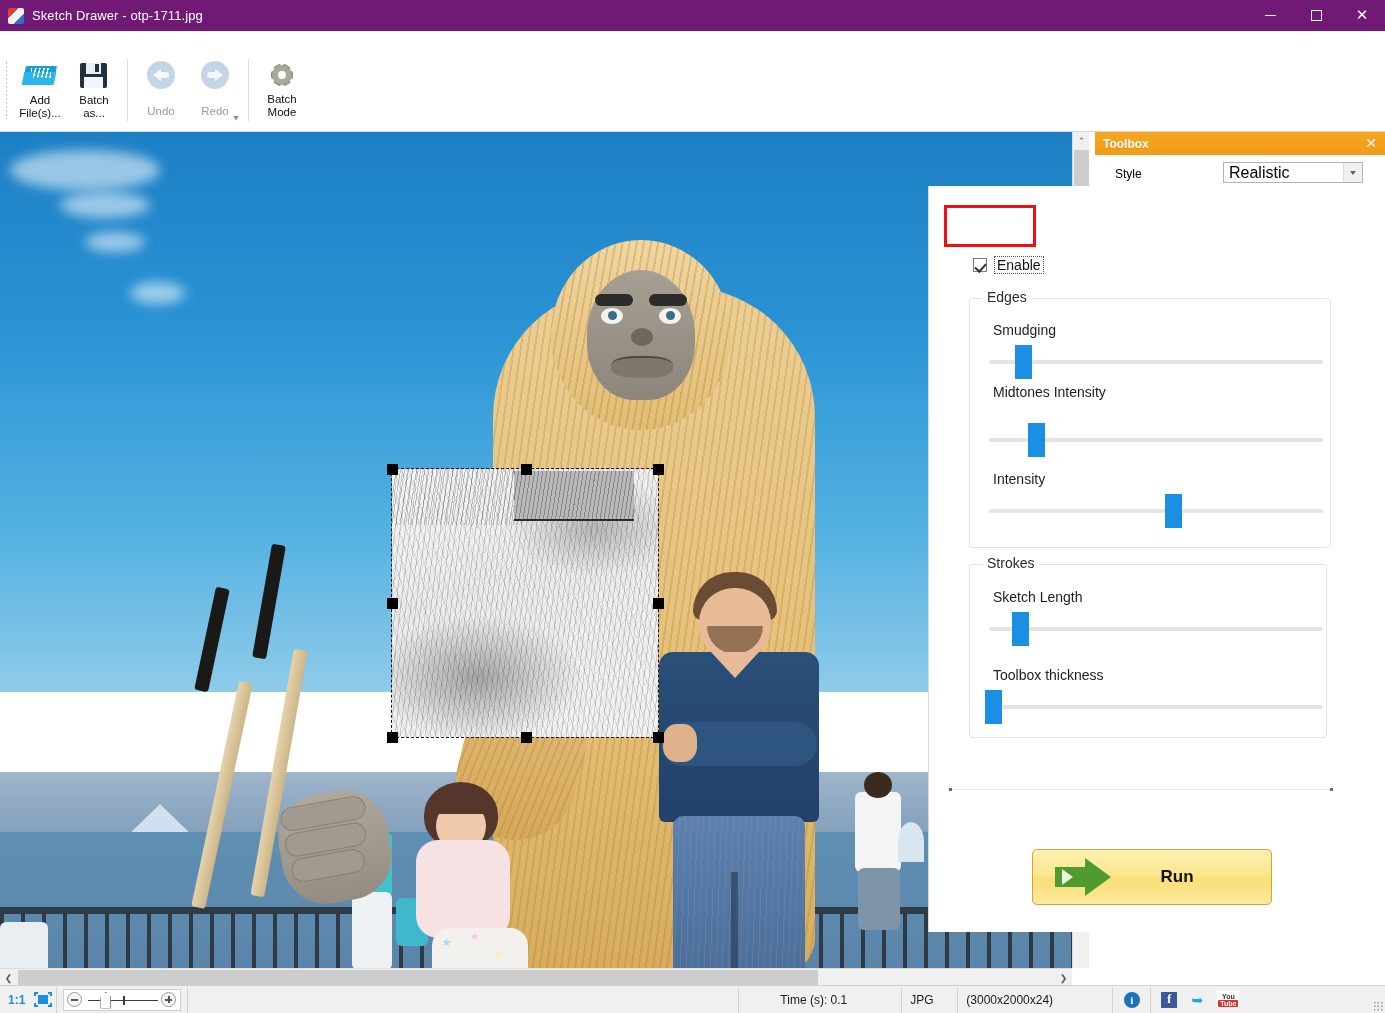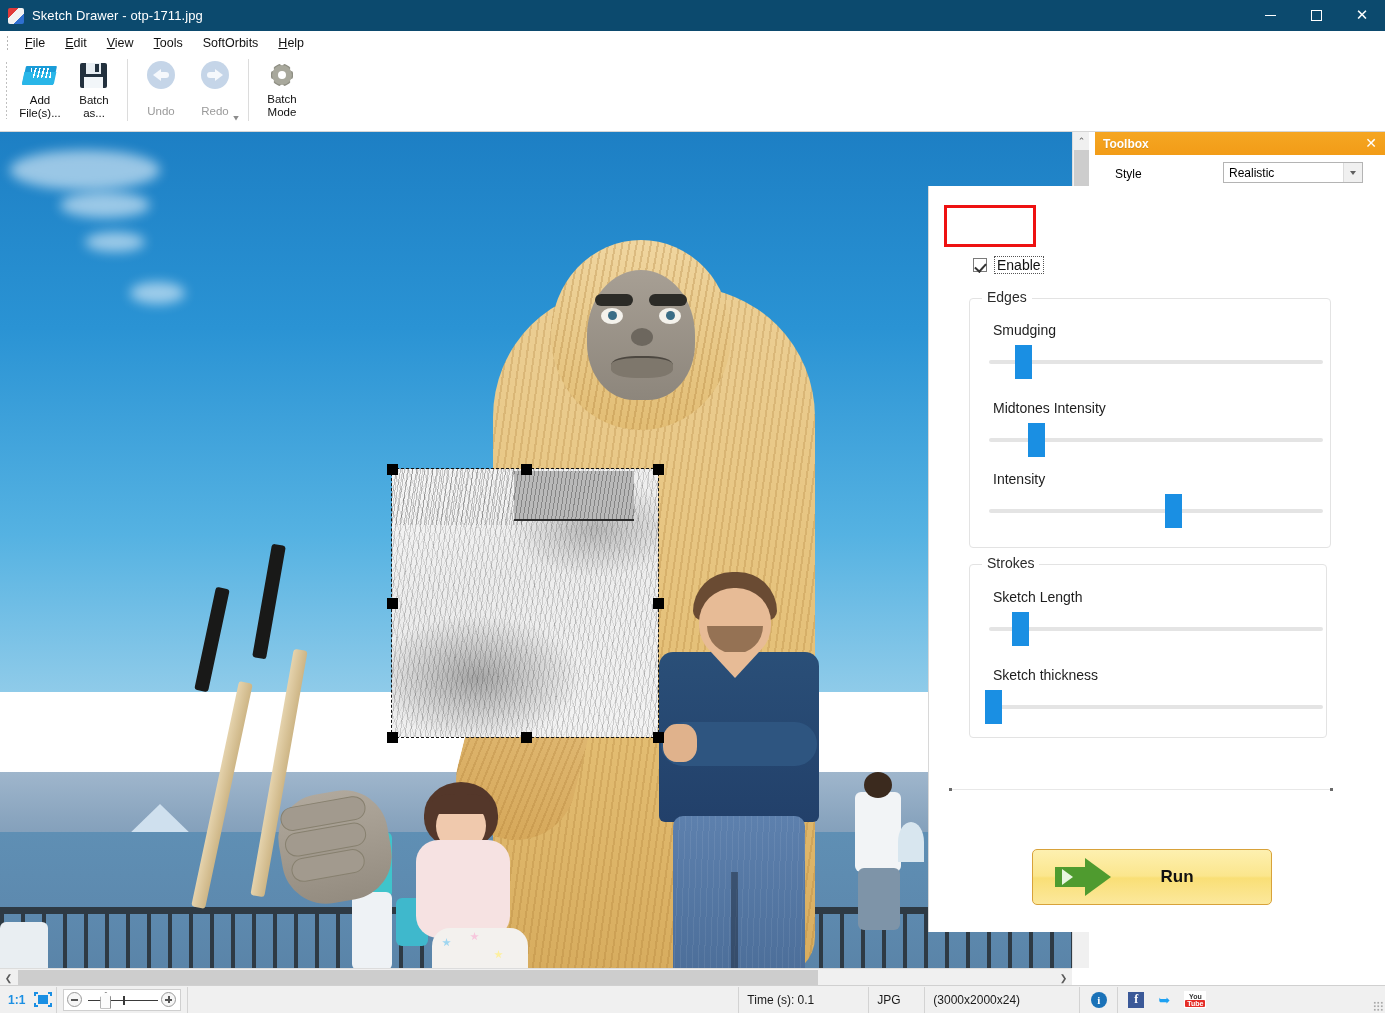--- a/index.html
+++ b/index.html
@@ -9,21 +9,21 @@
     font-size: 12px;
     background:#f0f0f0;
     color:#000;
     -webkit-font-smoothing: antialiased;
   }
   .app { position:relative; width:1385px; height:1013px; overflow:hidden; background:#fff; }
 
   
   .titlebar {
     position:absolute; left:0; top:0; width:1385px; height:31px;
-    background:#0c4a6e; display:flex; align-items:center;
+    background:#701a75; display:flex; align-items:center;
   }
   .titlebar .app-icon {
     width:16px;height:16px;margin-left:8px;margin-right:8px;
     position:relative; border-radius:2px; overflow:hidden;
     background:linear-gradient(135deg,#e03a3a 0%,#e03a3a 33%,#f2f2f2 33%,#f2f2f2 66%,#2f6fd0 66%);
   }
   .titlebar .title { color:#fff; font-size:13px; letter-spacing:.1px; }
   .winbtns { position:absolute; right:0; top:0; height:31px; display:flex; }
   .winbtn { width:46px;height:31px; display:flex; align-items:center; justify-content:center;
             color:#fff; font-size:13px; line-height:1; }
@@ -205,21 +205,21 @@
     display:flex;align-items:center;
   }
   .toolbox-header .t{color:#fff;font-weight:bold;font-size:12px;margin-left:8px;
     text-shadow:0 1px 0 rgba(0,0,0,.12);}
   .toolbox-header .x{position:absolute;right:8px;top:3px;color:#fff;font-size:14px;line-height:16px;}
   .style-row{position:absolute;left:1095px;top:155px;width:290px;height:37px;background:#fff;
     display:flex;align-items:center;}
   .style-row .lbl{margin-left:20px;font-size:12px;}
   .combo{position:absolute;left:128px;top:7px;width:140px;height:21px;border:1px solid #b4b4b4;background:#fff;
     display:flex;align-items:center;}
-  .combo .val{margin-left:5px;font-size:12px;}
+  .combo .val{margin-left:5px;font-size:16px;}
   .combo .arrowbox{position:absolute;right:0;top:0;width:19px;height:19px;background:#f0f0f0;border-left:1px solid #dcdcdc;
     display:flex;align-items:center;justify-content:center;}
   .combo .arrowbox i{width:0;height:0;border-left:3.5px solid transparent;border-right:3.5px solid transparent;border-top:4px solid #606060;}
 
   .toolbox{
     position:absolute;left:928px;top:186px;width:457px;height:746px;background:#fff;
     border-left:1px solid #d8d8d8;
   }
   .tabs{position:absolute;left:29px;top:26px;display:flex;align-items:flex-end;height:30px;}
   .tab{padding:4px 10px 6px 10px;font-size:15px;color:#7a7a7a;border-right:1px solid #dcdcdc;line-height:20px;}
@@ -297,29 +297,20 @@
         </div>
       <div class="winbtn">
           <span class="glyph-max"></span>
         </div>
       <div class="winbtn close">
           <span class="glyph-close">✕</span>
         </div>
     </div>
   </div>
 
-  <div class="menubar">
-    <div class="grip"></div>
-    <div class="menuitem"><u>F</u>ile</div>
-    <div class="menuitem"><u>E</u>dit</div>
-    <div class="menuitem"><u>V</u>iew</div>
-    <div class="menuitem"><u>T</u>ools</div>
-    <div class="menuitem">SoftOrbits</div>
-    <div class="menuitem"><u>H</u>elp</div>
-  </div>
 
   <div class="ribbon">
     <div class="grip2"></div>
 
     <div class="tbtn">
       <div class="icon32 ic-addfile">
         <span class="f-back"></span>
           <span class="f-front"></span>
           <span class="f-lines"></span>
       </div>
@@ -490,36 +481,36 @@
       <span class="enable-lbl">Enable</span>
     </div>
 
     <div class="group" style="left:40px;top:112px;width:362px;height:250px;">
       <span class="gt">Edges</span>
     </div>
     <div class="slab" style="left:64px;top:136px;">Smudging</div>
     <div class="track" style="left:60px;top:174px;width:334px;"></div>
     <div class="thumb-s" style="left:86px;top:159px;"></div>
 
-    <div class="slab" style="left:64px;top:214px;">Midtones Intensity</div>
+    <div class="slab" style="left:64px;top:198px;">Midtones Intensity</div>
     <div class="track" style="left:60px;top:252px;width:334px;"></div>
     <div class="thumb-s" style="left:99px;top:237px;"></div>
 
     <div class="slab" style="left:64px;top:285px;">Intensity</div>
     <div class="track" style="left:60px;top:323px;width:334px;"></div>
     <div class="thumb-s" style="left:236px;top:308px;"></div>
 
     <div class="group" style="left:40px;top:378px;width:358px;height:174px;">
       <span class="gt">Strokes</span>
     </div>
     <div class="slab" style="left:64px;top:403px;">Sketch Length</div>
     <div class="track" style="left:60px;top:441px;width:334px;"></div>
     <div class="thumb-s" style="left:83px;top:426px;"></div>
 
-    <div class="slab" style="left:64px;top:481px;">Sketch thickness</div>
+    <div class="slab" style="left:64px;top:481px;">Toolbox thickness</div>
     <div class="track" style="left:60px;top:519px;width:334px;"></div>
     <div class="thumb-s" style="left:56px;top:504px;"></div>
   </div>
 
   <div class="sep-line"></div>
   <div class="sep-dot" style="left:949px;"></div>
   <div class="sep-dot" style="left:1330px;"></div>
 
   <div class="runbtn">
     <div class="arrow">
@@ -565,21 +556,21 @@
         <span class="zline"></span>
         <span class="ztick" style="left:59px;"></span>
         <span class="zthumb"></span>
         <span class="zbtn" style="position:absolute;right:4px;">
             <span class="h"></span>
             <span class="v"></span>
           </span>
       </div>
     </div>
     <div class="sb-cell" style="width:551px;border-right:1px solid #d3d3d3;"></div>
-    <div class="sb-cell" style="width:130px;">
+    <div class="sb-cell" style="width:130px;margin-left:33px;">
       <span>Time (s): 0.1</span>
     </div>
     <div class="sb-cell" style="width:56px;">
       <span>JPG</span>
     </div>
     <div class="sb-cell" style="width:155px;">
       <span>(3000x2000x24)</span>
     </div>
     <div class="sb-cell" style="width:38px;justify-content:center;">
       <span class="infoicon">i</span>

